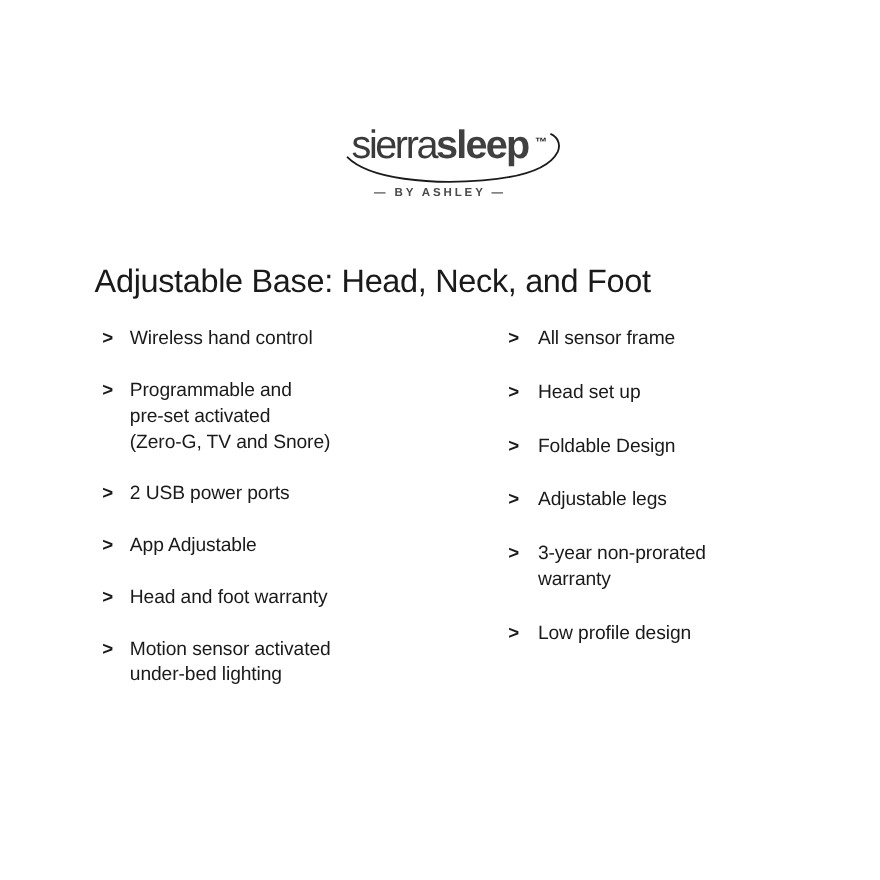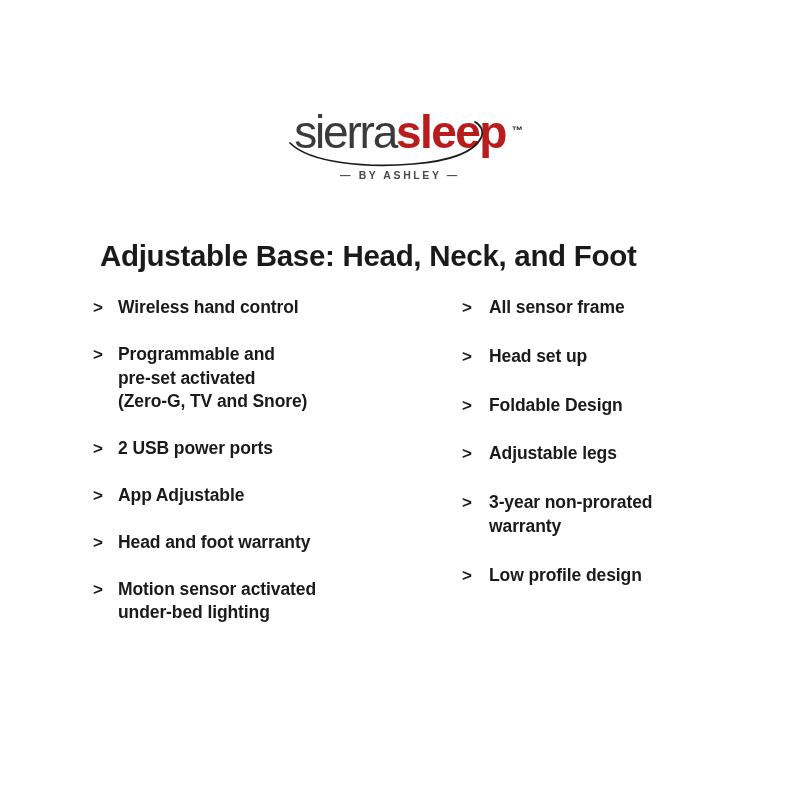--- a/index.html
+++ b/index.html
@@ -29,33 +29,33 @@
   }
   #logo-wrap {
     position: relative;
     display: inline-block;
     height: 48px;
     line-height: 48px;
     white-space: nowrap;
   }
   .logo-word {
     font-family: "Liberation Sans", sans-serif;
-    font-size: 46px;
+    font-size: 36px;
     letter-spacing: -1.8px;
     color: #1b1b1b;
     vertical-align: baseline;
   }
   .logo-light {
     font-weight: 300;
     color: #3a3a3a;
     letter-spacing: -2.2px;
   }
   .logo-bold {
     font-weight: bold;
-    color: #b91c1c;
+    color: #404040;
     letter-spacing: -1.6px;
   }
   #logo-tm {
     position: absolute;
     top: -2px;
     right: -17px;
     font-size: 11px;
     font-weight: bold;
     letter-spacing: 0px;
     color: #1b1b1b;
@@ -73,25 +73,25 @@
     font-size: 10.5px;
     font-weight: bold;
     letter-spacing: 2.6px;
     color: #4a4a4a;
     white-space: nowrap;
   }
 
   
   #page-title {
     position: absolute;
-    left: 100px;
+    left: 86px;
     top: 219px;
     width: 640px;
     font-size: 29.5px;
-    font-weight: bold;
+    font-weight: normal;
     letter-spacing: -0.3px;
     color: #1a1a1a;
     line-height: 1.16;
   }
 
   
   .feature-col {
     position: absolute;
     top: 296px;
   }
@@ -112,21 +112,21 @@
     font-weight: bold;
     line-height: 1.36;
     color: #1a1a1a;
   }
   #col-left  .chev { width: 25px; }
   #col-right .chev { width: 27px; }
 
   .feature-text {
     flex: 1 1 auto;
     font-size: 17.5px;
-    font-weight: bold;
+    font-weight: normal;
     line-height: 1.36;
     letter-spacing: -0.1px;
     color: #1a1a1a;
     white-space: pre-line;
   }
 </style>
 </head>
 <body>
 
 <div id="page">

